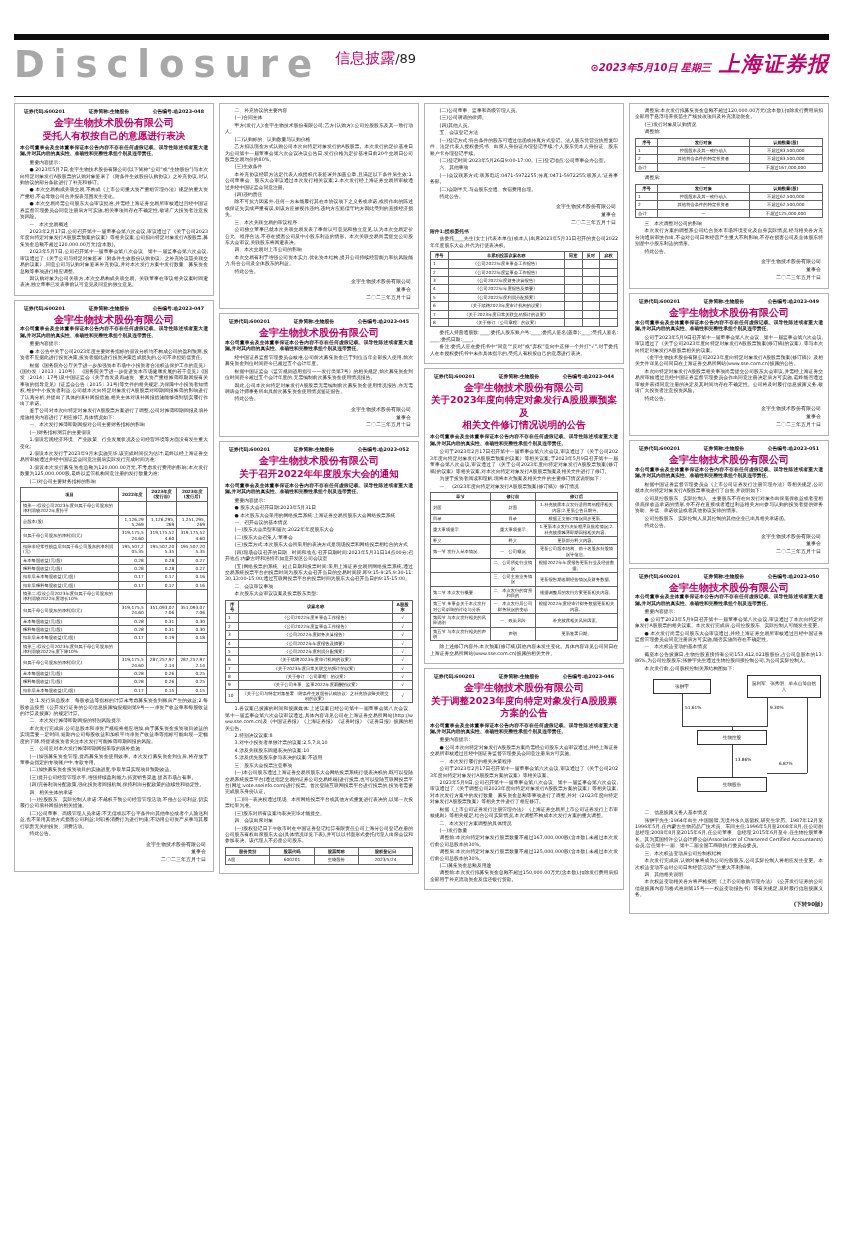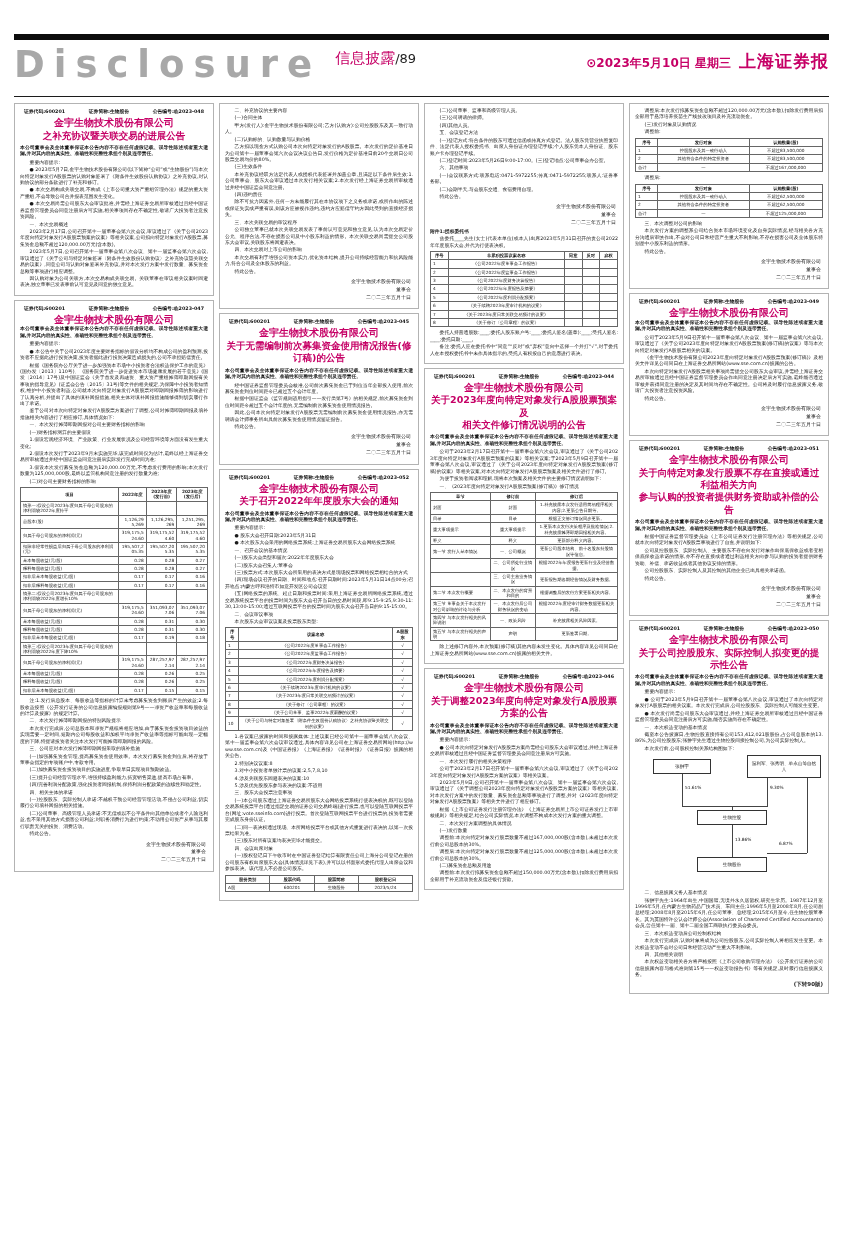--- a/index.html
+++ b/index.html
@@ -9,22 +9,22 @@
         font-family:"DejaVu Sans","Liberation Sans",sans-serif;color:var(--ink);overflow:hidden;}
   .topbar{position:absolute;top:34px;left:14px;right:14px;height:6px;background:#0d0d0d;}
   .masthead{position:absolute;top:46px;left:14px;right:14px;height:46px;
             display:flex;justify-content:space-between;align-items:flex-start;}
   .mast-left{display:flex;align-items:flex-start;gap:14px;}
   .disclosure{font-size:37px;font-weight:bold;color:#a8a8a8;letter-spacing:9px;line-height:1;}
   .cnwrap{margin-top:2px;}
   .cn{font-size:15px;font-weight:normal;color:var(--mag);}
   .pageno{font-size:13px;font-weight:normal;color:#222;}
   .mast-right{text-align:right;margin-top:4px;display:flex;align-items:baseline;gap:8px;}
-  .mdate{font-size:12px;font-weight:bold;color:var(--mag);}
-  .paper{font-size:17px;font-weight:bold;color:var(--mag);
+  .mdate{font-size:10px;font-weight:bold;color:var(--mag);font-style:italic;}
+  .paper{font-size:21px;font-weight:bold;color:var(--mag);font-style:italic;
          font-family:"DejaVu Serif","Liberation Serif",serif;letter-spacing:1px;}
   .mastrule{position:absolute;top:96px;left:14px;right:14px;border-top:1.5px solid #1c1c1c;}
   .columns{position:absolute;top:103px;left:14px;right:14px;height:1143px;display:flex;gap:5px;}
   .col{flex:1 1 0;min-width:0;display:flex;flex-direction:column;gap:4px;overflow:hidden;}
   .frag{border:0.5px solid var(--hair);padding:4px 5px 5px;background:#fff;}
   .codes{display:flex;justify-content:space-between;font-size:4.8px;font-weight:bold;color:#111;
          padding:0 4px;margin-bottom:2px;white-space:nowrap;overflow:hidden;}
   .company{color:var(--mag);font-weight:bold;text-align:center;font-size:10px;line-height:1.35;}
   .title{color:var(--mag);font-weight:bold;text-align:center;font-size:9.5px;line-height:1.3;margin-bottom:3px;}
   .title .tline{display:block;}
@@ -71,21 +71,21 @@
     <div class="col">
 
       <section class="frag">
         <div class="codes">
           <span>证券代码:600201</span>
           <span>证券简称:生物股份</span>
           <span>公告编号:临2023-048</span>
         </div>
         <h2 class="company">金宇生物技术股份有限公司</h2>
         <h3 class="title">
-            <span class="tline">之补充协议暨关联交易的进展公告</span>
+            <span class="tline">受托人有权按自己的意愿进行表决</span>
           </h3>
         <p class="disc">本公司董事会及全体董事保证本公告内容不存在任何虚假记载、误导性陈述或者重大遗漏,并对其内容的真实性、准确性和完整性承担个别及连带责任。</p>
         <div>
             <p class="para">重要内容提示:</p>
             <p class="para">● 2023年5月7日,金宇生物技术股份有限公司(以下简称“公司”或“生物股份”)与本次向特定对象发行A股股票的认购对象签署了《附条件生效股份认购协议》之补充协议,对认购协议的部分条款进行了补充和修订。</p>
             <p class="para">● 本次交易构成关联交易,不构成《上市公司重大资产重组管理办法》规定的重大资产重组,不会导致公司合并报表范围发生变化。</p>
             <p class="para">● 本次交易尚需公司股东大会审议批准,并需经上海证券交易所审核通过且经中国证券监督管理委员会同意注册后方可实施,相关事项尚存在不确定性,敬请广大投资者注意投资风险。</p>
             <p class="para">一、本次交易概述</p>
             <p class="para">2023年2月17日,公司召开第十一届董事会第六次会议,审议通过了《关于公司2023年度向特定对象发行A股股票预案的议案》等相关议案,公司拟向特定对象发行A股股票,募集资金总额不超过120,000.00万元(含本数)。</p>
             <p class="para">2023年5月7日,公司召开第十一届董事会第八次会议、第十一届监事会第六次会议,审议通过了《关于公司与特定对象签署〈附条件生效股份认购协议〉之补充协议暨关联交易的议案》,同意公司与认购对象签署补充协议,并对本次发行方案中发行数量、募集资金总额等事项进行相应调整。</p>
@@ -281,23 +281,20 @@
         </div>
       </section>
 
       <section class="frag">
         <div class="codes">
           <span>证券代码:600201</span>
           <span>证券简称:生物股份</span>
           <span>公告编号:临2023-045</span>
         </div>
         <h2 class="company">金宇生物技术股份有限公司</h2>
-        <h3 class="title">
-            <span class="tline">关于无需编制前次募集资金使用情况报告(修订稿)的公告</span>
-          </h3>
         <p class="disc">本公司董事会及全体董事保证本公告内容不存在任何虚假记载、误导性陈述或者重大遗漏,并对其内容的真实性、准确性和完整性承担个别及连带责任。</p>
         <div>
             <p class="para">经中国证券监督管理委员会核准,公司前次募集资金已于到位当年全部投入使用,前次募集资金到位时间距今已超过五个会计年度。</p>
             <p class="para">根据中国证监会《监管规则适用指引——发行类第7号》的相关规定,前次募集资金到位时间距今超过五个会计年度的,无需编制前次募集资金使用情况报告。</p>
             <p class="para">因此,公司本次向特定对象发行A股股票无需编制前次募集资金使用情况报告,亦无需聘请会计师事务所出具前次募集资金使用情况鉴证报告。</p>
             <p class="para">特此公告。</p>
           </div>
         <div class="sig">
           <div>金宇生物技术股份有限公司</div>
           <div>董事会</div>
@@ -731,24 +728,20 @@
         </div>
       </section>
 
       <section class="frag">
         <div class="codes">
           <span>证券代码:600201</span>
           <span>证券简称:生物股份</span>
           <span>公告编号:临2023-051</span>
         </div>
         <h2 class="company">金宇生物技术股份有限公司</h2>
-        <h3 class="title">
-            <span class="tline">关于向特定对象发行股票不存在直接或通过利益相关方向</span>
-            <span class="tline">参与认购的投资者提供财务资助或补偿的公告</span>
-          </h3>
         <p class="disc">本公司董事会及全体董事保证本公告内容不存在任何虚假记载、误导性陈述或者重大遗漏,并对其内容的真实性、准确性和完整性承担个别及连带责任。</p>
         <div>
             <p class="para">根据中国证券监督管理委员会《上市公司证券发行注册管理办法》等相关规定,公司就本次向特定对象发行A股股票事项进行了自查,并说明如下:</p>
             <p class="para">公司及控股股东、实际控制人、主要股东不存在向发行对象作出保底保收益或者变相保底保收益承诺的情形,亦不存在直接或者通过利益相关方向参与认购的投资者提供财务资助、补偿、承诺收益或者其他协议安排的情形。</p>
             <p class="para">公司控股股东、实际控制人及其控制的其他企业已出具相关承诺函。</p>
             <p class="para">特此公告。</p>
           </div>
         <div class="sig">
           <div>金宇生物技术股份有限公司</div>
           <div>董事会</div>
@@ -756,23 +749,20 @@
         </div>
       </section>
 
       <section class="frag">
         <div class="codes">
           <span>证券代码:600201</span>
           <span>证券简称:生物股份</span>
           <span>公告编号:临2023-050</span>
         </div>
         <h2 class="company">金宇生物技术股份有限公司</h2>
-        <h3 class="title">
-            <span class="tline">关于公司控股股东、实际控制人拟变更的提示性公告</span>
-          </h3>
         <p class="disc">本公司董事会及全体董事保证本公告内容不存在任何虚假记载、误导性陈述或者重大遗漏,并对其内容的真实性、准确性和完整性承担个别及连带责任。</p>
         <div>
             <p class="para">重要内容提示:</p>
             <p class="para">● 公司于2023年5月9日召开第十一届董事会第八次会议,审议通过了本次向特定对象发行A股股票的相关议案。本次发行完成后,公司控股股东、实际控制人可能发生变更。</p>
             <p class="para">● 本次发行尚需公司股东大会审议通过,并经上海证券交易所审核通过且经中国证券监督管理委员会同意注册后方可实施,能否实施尚存在不确定性。</p>
             <p class="para">一、本次权益变动的基本情况</p>
             <p class="para">截至本公告披露日,生物控股直接持有公司153,412,021股股份,占公司总股本的13.86%,为公司控股股东;张翀宇先生通过生物控股间接控制公司,为公司实际控制人。</p>
             <p class="para">本次发行前,公司股权控制关系结构图如下:</p>
           </div>
 

